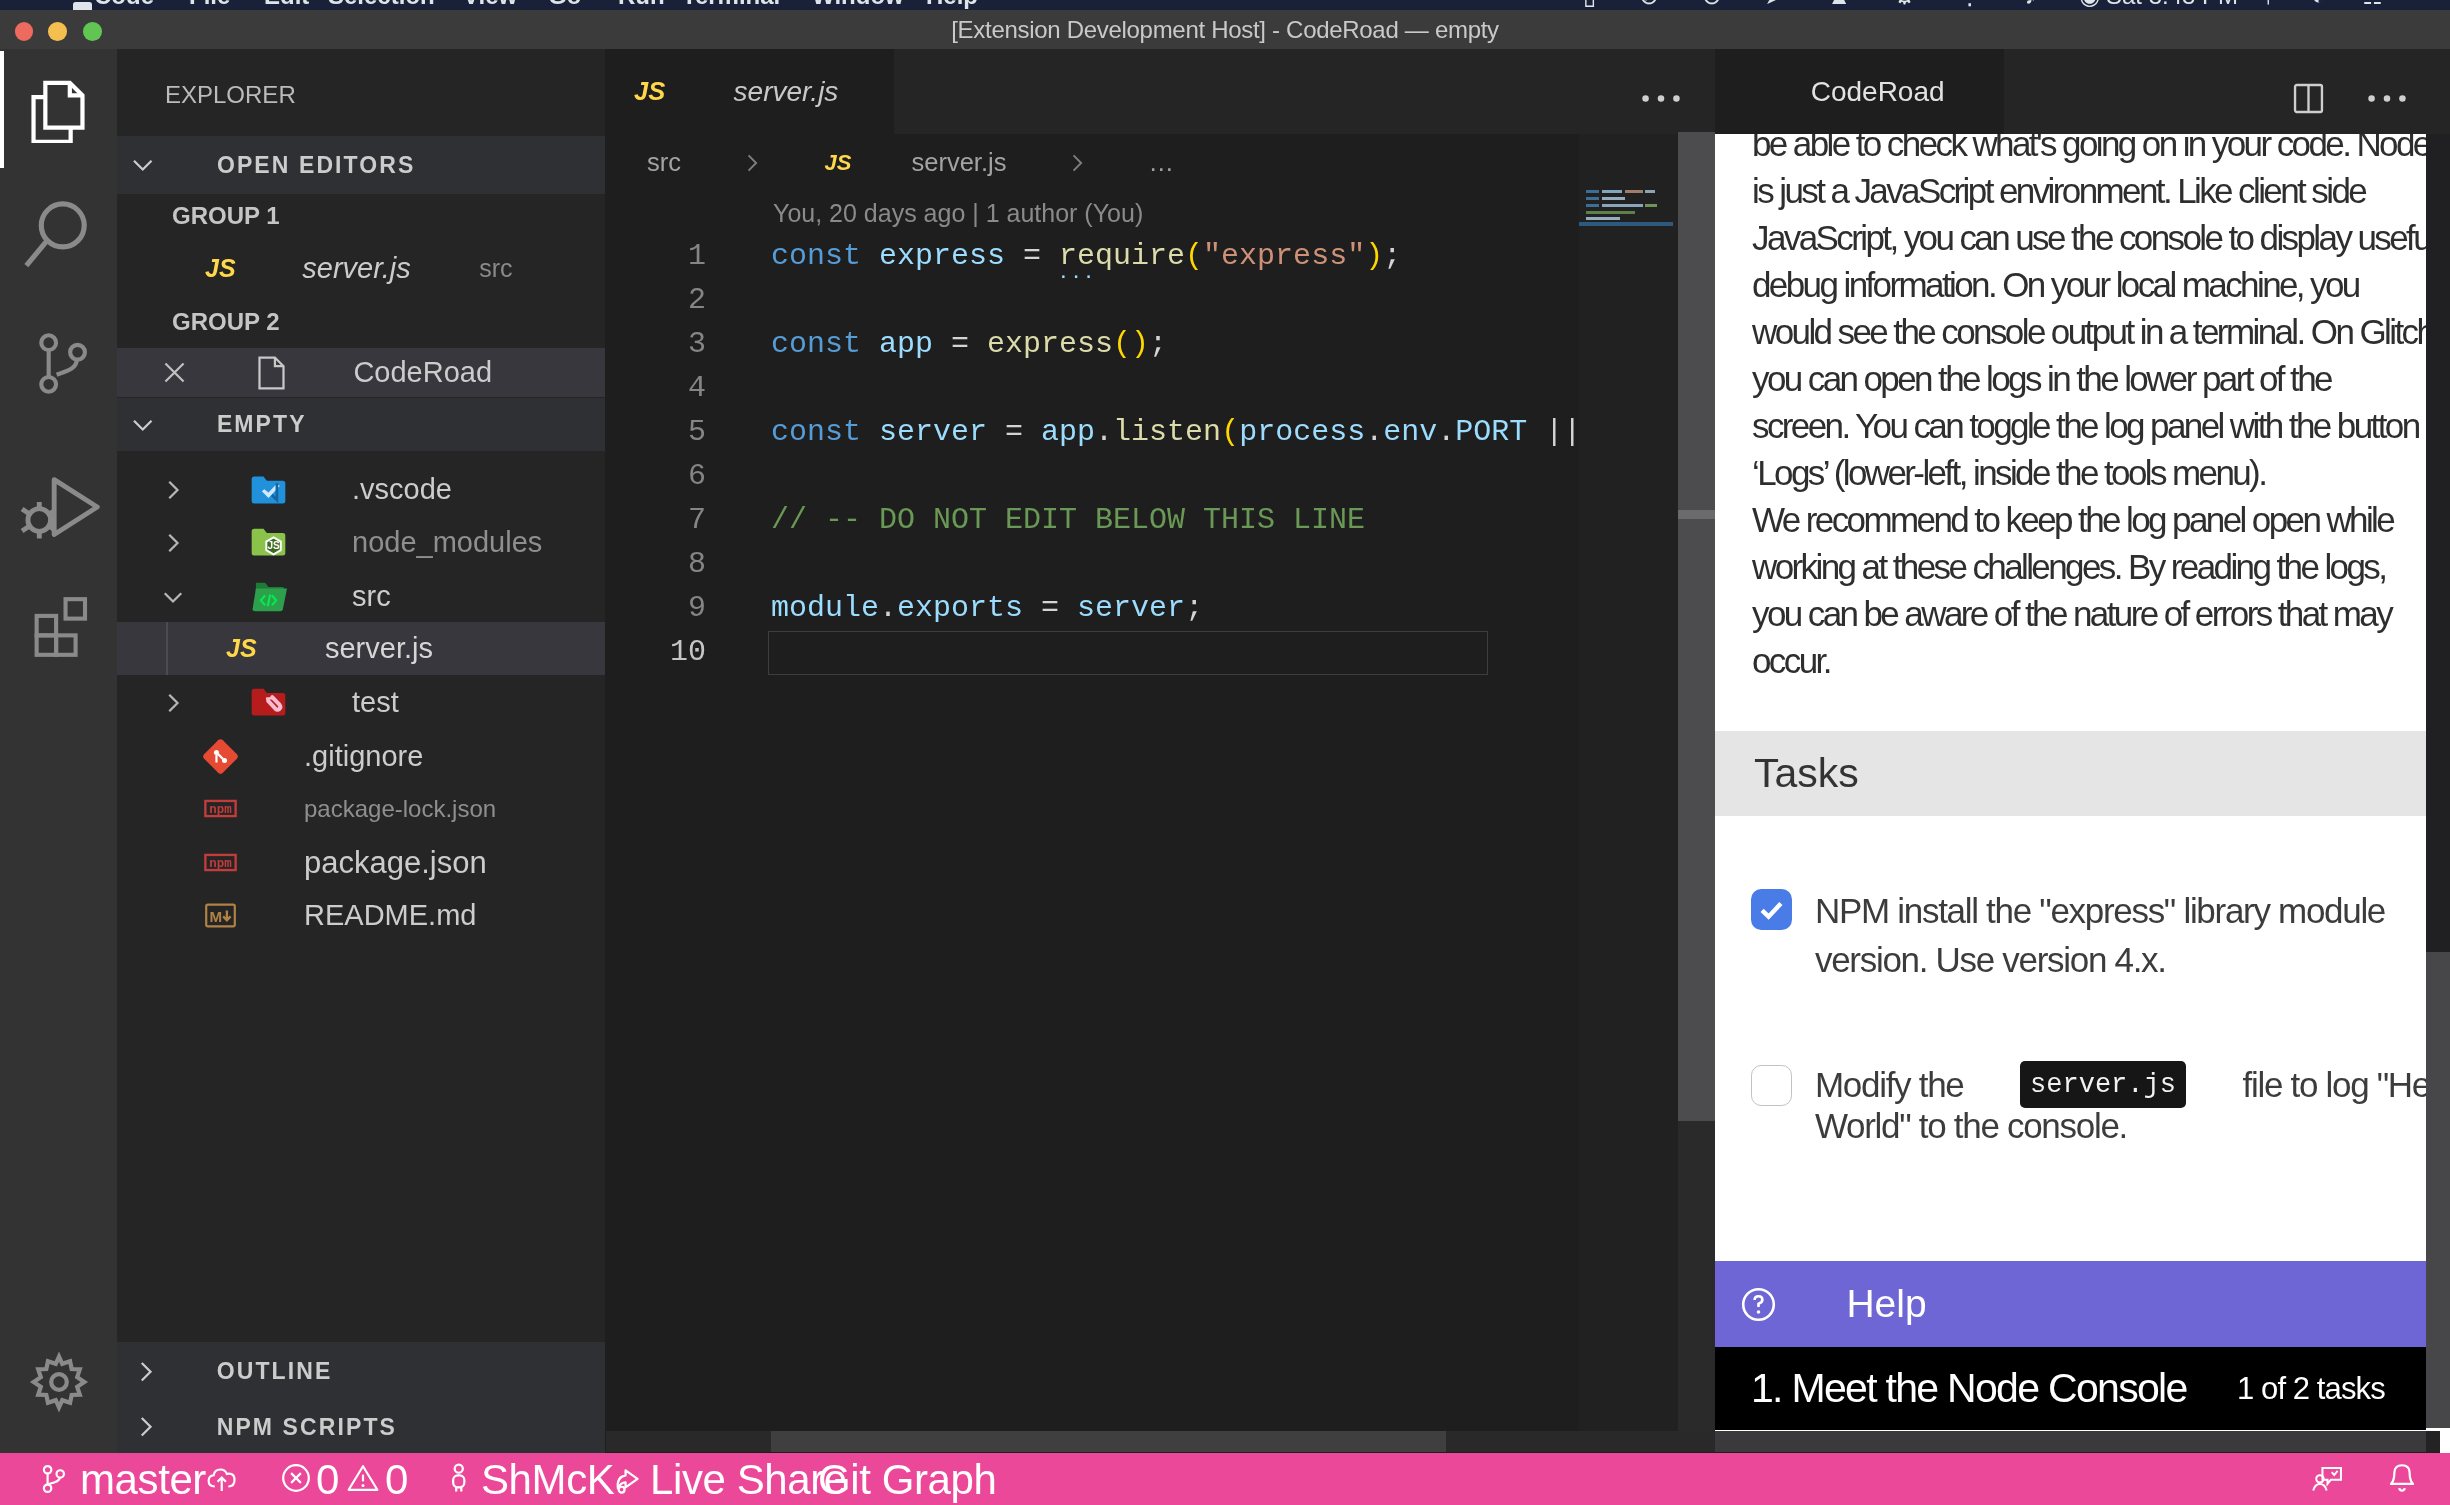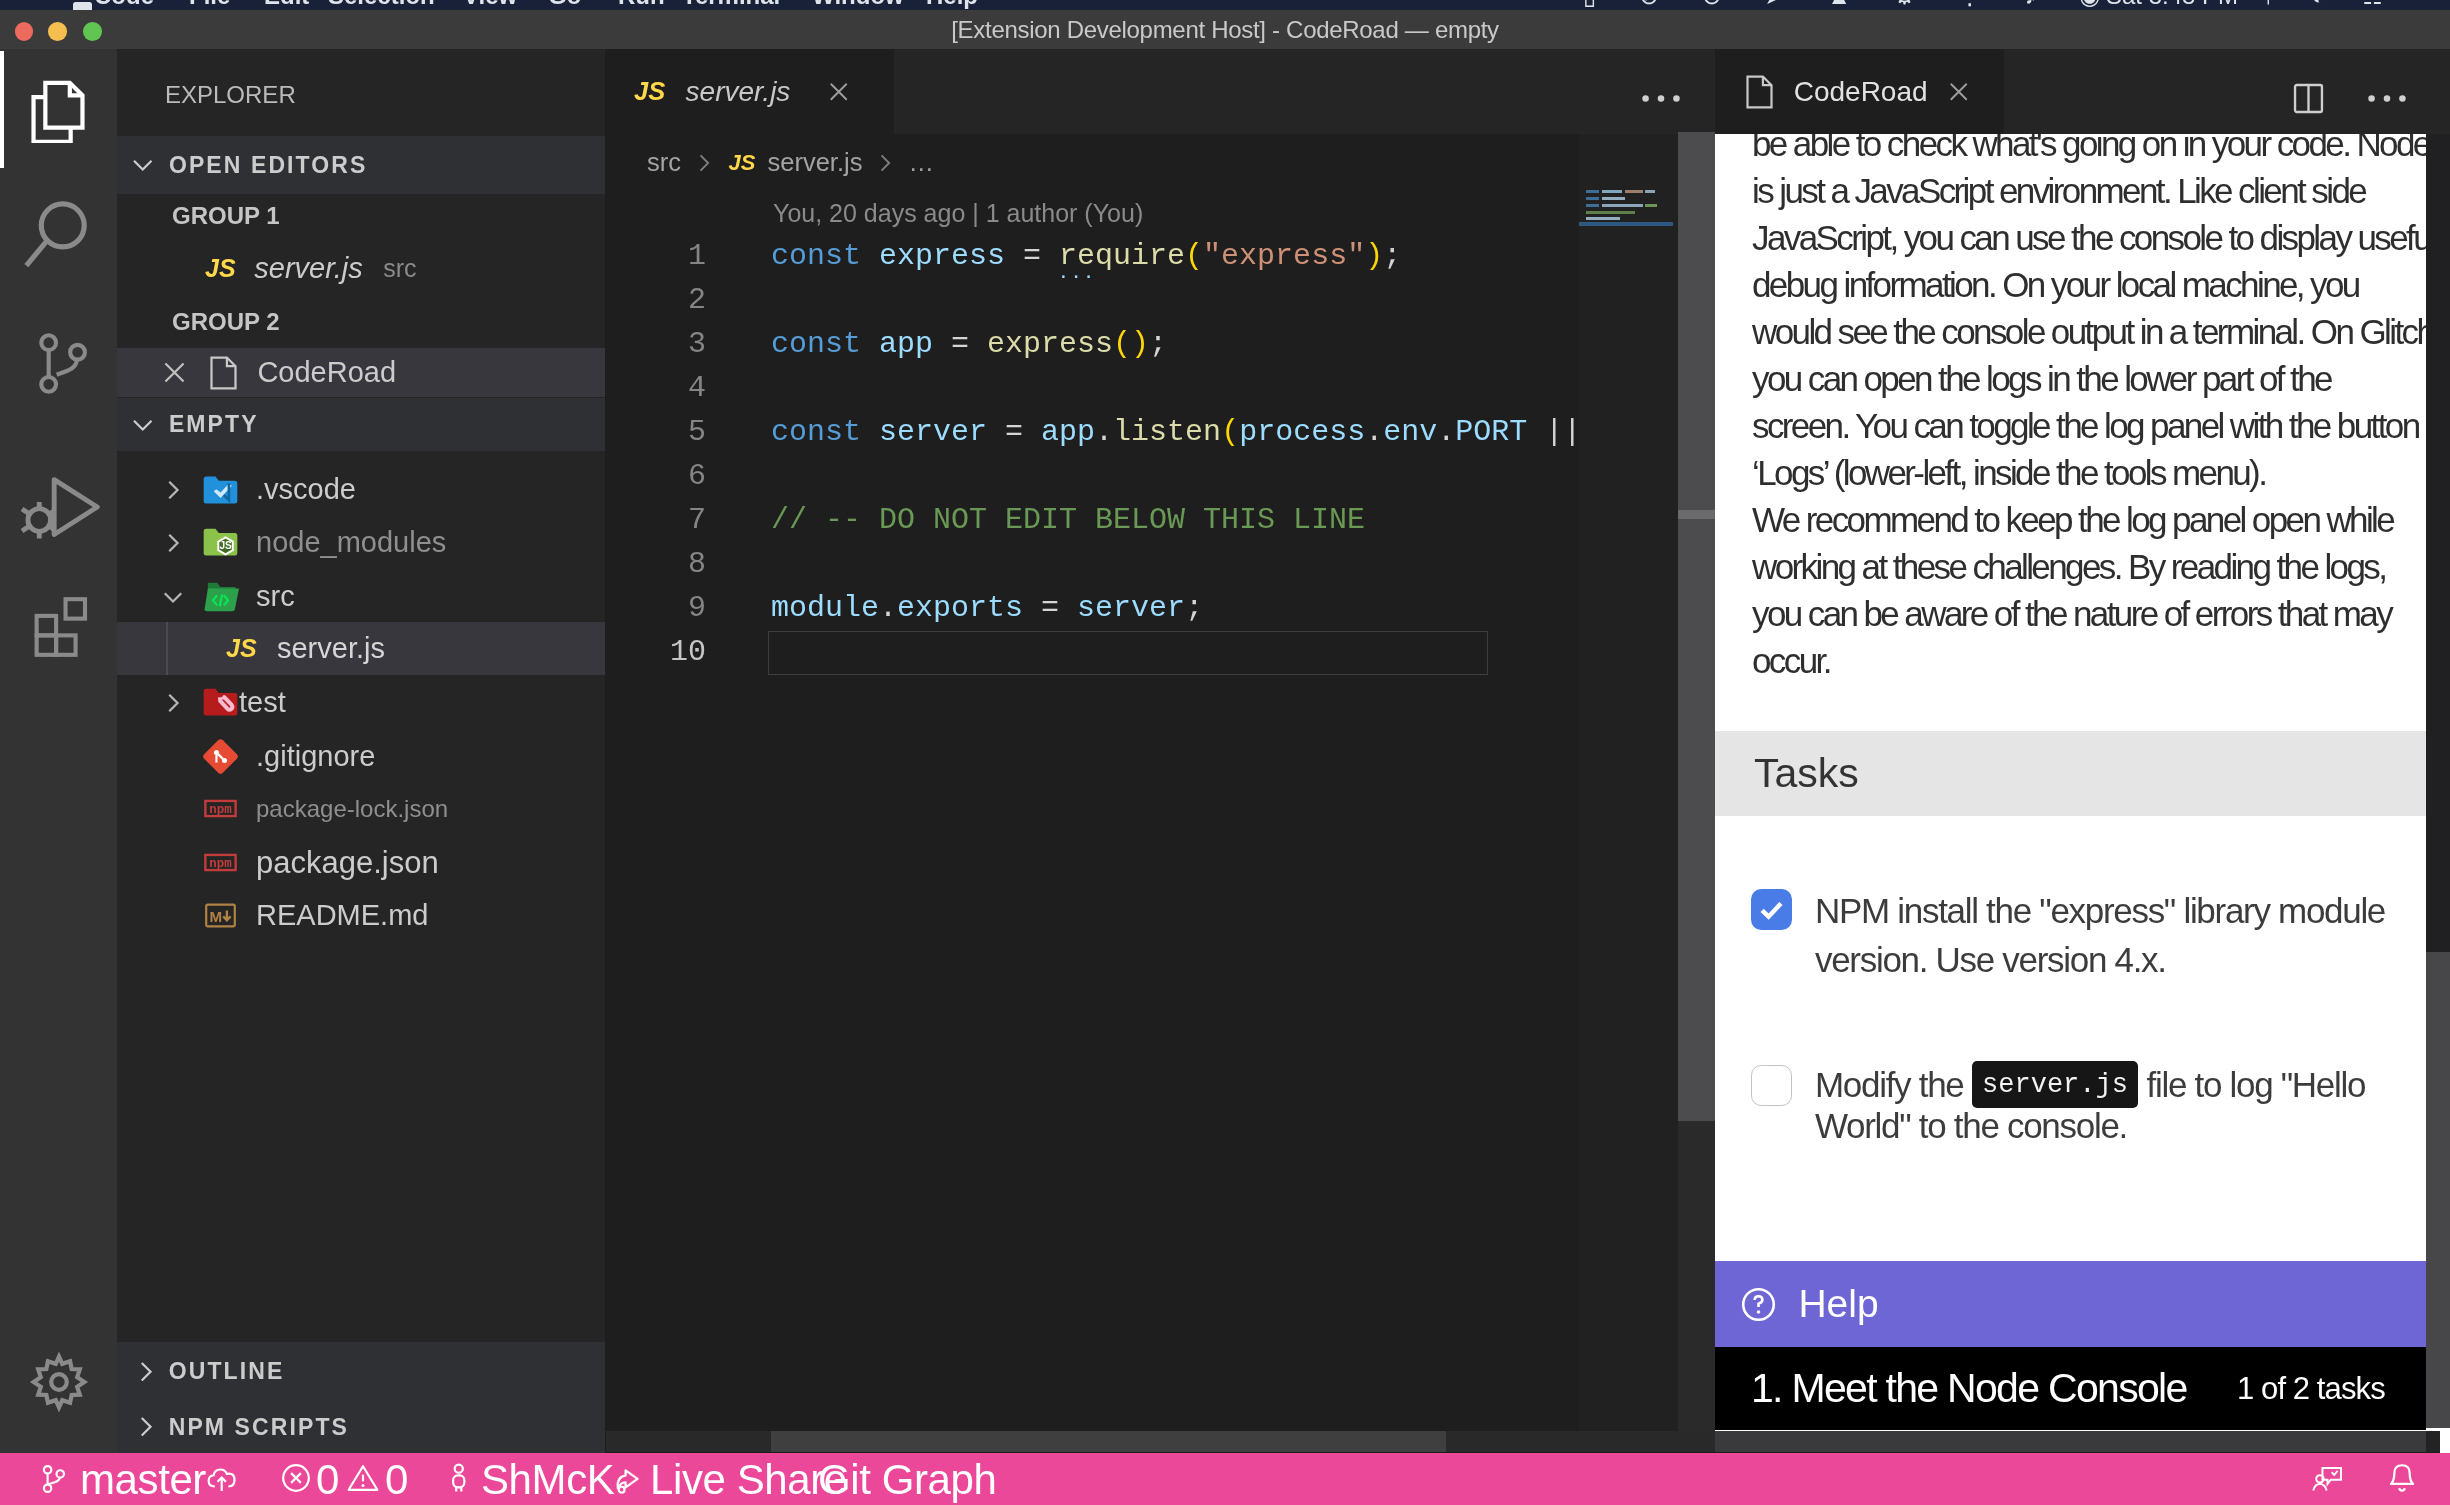--- a/index.html
+++ b/index.html
@@ -1,20 +1,20 @@
 <!DOCTYPE html>
 <html style="font-size:13.6px"><head>
 <meta charset="utf-8">
 <style>
   * { margin:0; padding:0; box-sizing:border-box; }
   html,body { width:2450px; height:1506px; overflow:hidden; background:#1e1e1e;
     font-family:"Liberation Sans", sans-serif; }
   .abs { position:absolute; }
   #stage { position:relative; width:2450px; height:1506px; }
-  .row { display:flex; align-items:center; }
+  .row { display:flex; align-items:center;gap:48px; }
   .cl { white-space:pre; height:44px; }
 </style>
 </head>
 <body>
 <div id="stage">
 
 <div class="abs" style="left:0;top:0;width:2450px;height:10.2px;background:#192138;overflow:hidden;color:#dfe3ea;font-size:24px;font-weight:700;">
   <div class="abs" style="left:73px;top:1.7px;width:18.7px;height:8.5px;background:#dfe3ea;border-radius:2.6px 2.6px 0 0;"></div>
   <span class="abs" style="left:94px;top:-18px;">Code</span>
   <span class="abs" style="left:189px;top:-18px;">File</span>
@@ -153,21 +153,21 @@
   </div>
   <div class="abs row" style="left:0;top:627px;width:488px;height:53px;">
     <svg style="margin-left:44px;" width="24" height="24" viewBox="0 0 16 16" fill="none" stroke="#b6b6b6" stroke-width="1.5">
           <path d="M5.5 2.5 L11 8 L5.5 13.5"></path>
         </svg>
     <svg style="margin-left:17px;" width="37" height="36" viewBox="0 0 22 21" fill="none">
           <path d="M1 3.5 Q1 2 2.5 2 L8 2 L10 4.5 L19.5 4.5 Q21 4.5 21 6 L21 16.5 Q21 18 19.5 18 L2.5 18 Q1 18 1 16.5 Z" fill="#b71c1c"></path>
           <path d="M13.2 7 L17.5 11.5 Q18.6 12.8 17.5 14 Q16.3 15 15.2 14 L10.8 9.3" stroke="#f8bbd0" stroke-width="2.4" fill="none" stroke-linecap="round"></path>
           <path d="M9.5 8 L14.5 7.5" stroke="#f8bbd0" stroke-width="1.4"></path>
         </svg>
-    <span style="color:#cccccc;font-size:29px;">test</span>
+    <span style="margin-left:17px;color:#cccccc;font-size:29px;">test</span>
   </div>
   <div class="abs row" style="left:0;top:681px;width:488px;height:53px;">
     <svg style="margin-left:85px;" width="37" height="37" viewBox="0 0 22 22" fill="none">
           <rect x="3.2" y="3.2" width="15.6" height="15.6" rx="2" fill="#e64a33" transform="rotate(45 11 11)"></rect>
           <circle cx="8.6" cy="8.6" r="1.5" fill="#ffffff"></circle>
           <circle cx="13.4" cy="13.4" r="1.5" fill="#ffffff"></circle>
           <path d="M8.6 10 L8.6 14.5 M9.6 9.6 L12.4 12.4" stroke="#ffffff" stroke-width="1.3"></path>
         </svg>
     <span style="margin-left:17px;color:#cccccc;font-size:29px;">.gitignore</span>
   </div>

